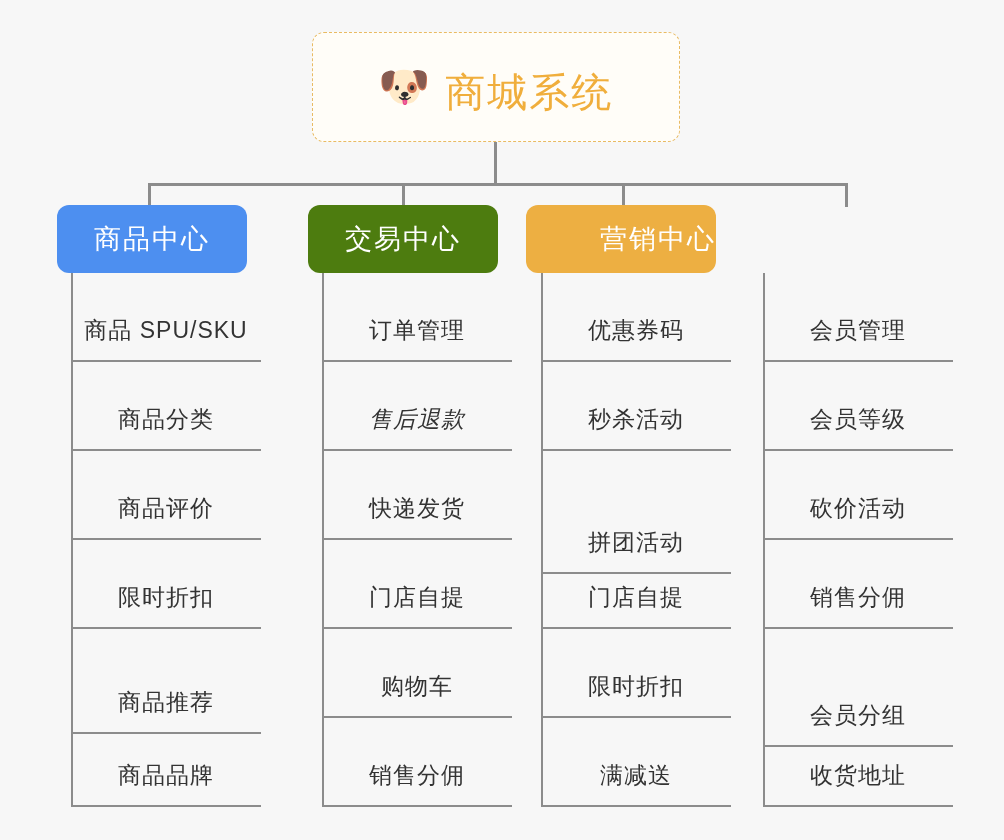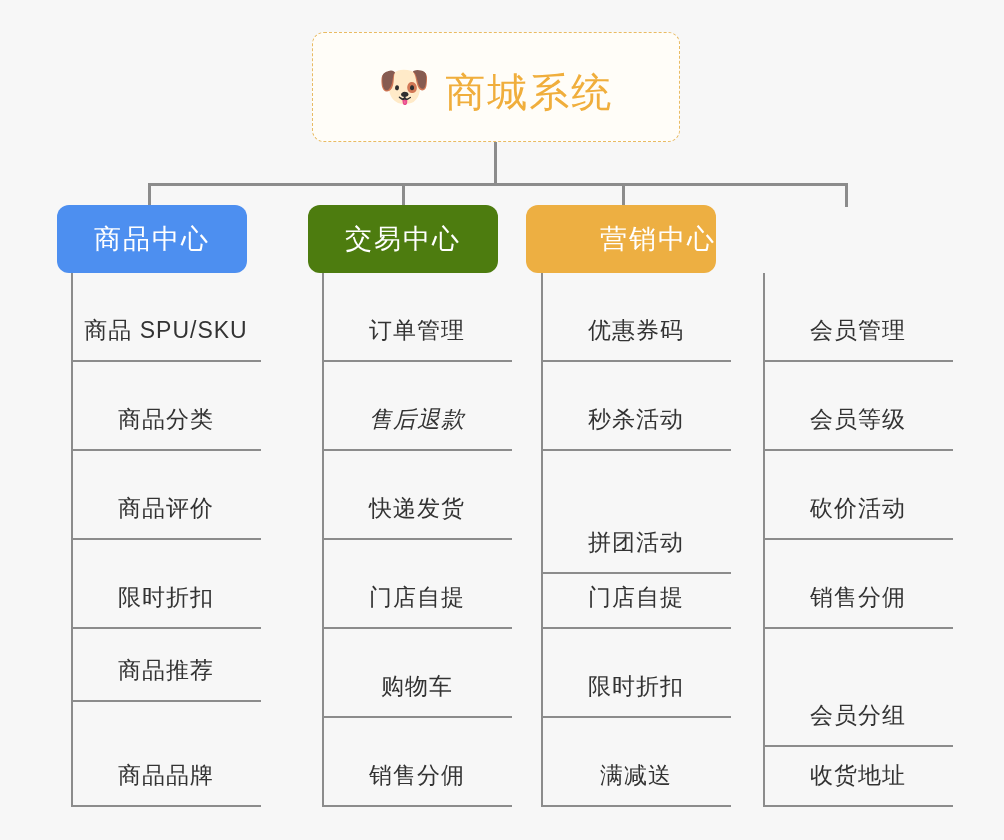--- a/index.html
+++ b/index.html
@@ -142,21 +142,21 @@
       </div>
     <div class="leaf-item" style="top:89px;">
         <span class="leaf-label">商品分类</span>
       </div>
     <div class="leaf-item" style="top:178px;">
         <span class="leaf-label">商品评价</span>
       </div>
     <div class="leaf-item" style="top:267px;">
         <span class="leaf-label">限时折扣</span>
       </div>
-    <div class="leaf-item" style="top:340px;justify-content:center;">
+    <div class="leaf-item" style="top:372px;justify-content:center;">
         <span class="leaf-label">商品推荐</span>
       </div>
     <div class="leaf-item" style="top:445px;">
         <span class="leaf-label">商品品牌</span>
       </div>
   </div>
 
   <div class="leaf-column" style="left:322px;">
     <div class="leaf-spine" style="height:534px;"></div>
     <div class="leaf-item" style="top:0px;">

